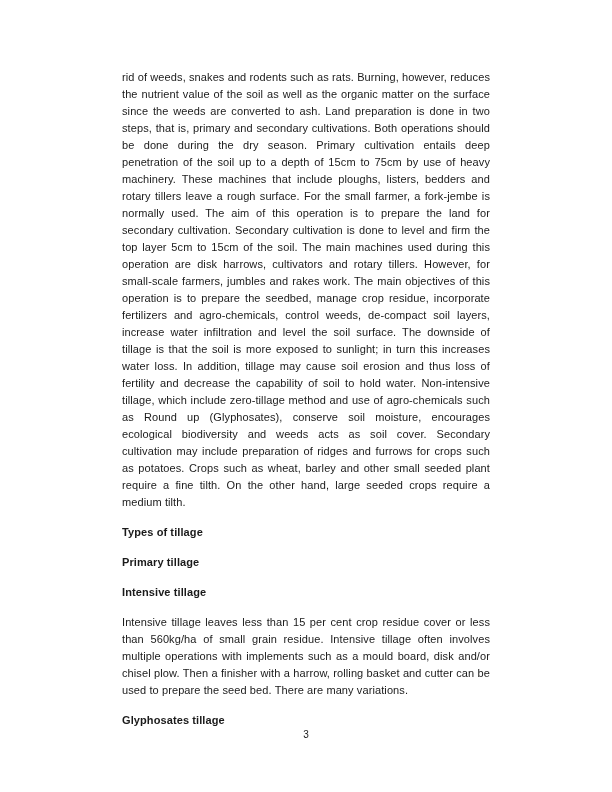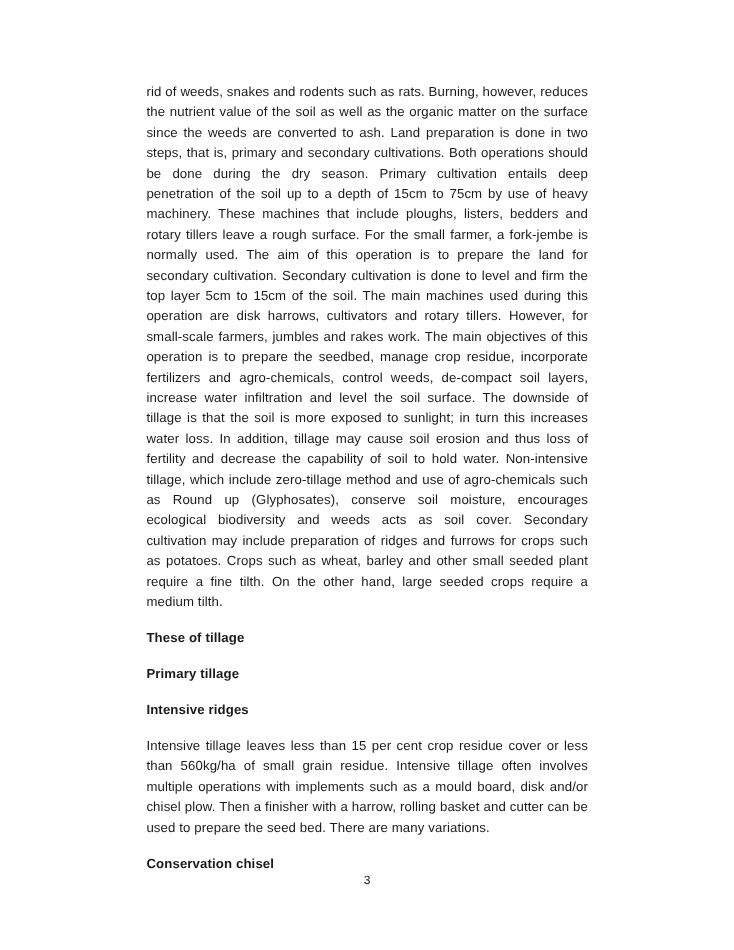--- a/index.html
+++ b/index.html
@@ -45,26 +45,26 @@
     color: #1a1a1a;
   }
 </style>
 </head>
 <body>
 
 <div class="page">
 
   <p>rid of weeds, snakes and rodents such as rats. Burning, however, reduces the nutrient value of the soil as well as the organic matter on the surface since the weeds are converted to ash. Land preparation is done in two steps, that is, primary and secondary cultivations. Both operations should be done during the dry season. Primary cultivation entails deep penetration of the soil up to a depth of 15cm to 75cm by use of heavy machinery. These machines that include ploughs, listers, bedders and rotary tillers leave a rough surface. For the small farmer, a fork-jembe is normally used. The aim of this operation is to prepare the land for secondary cultivation. Secondary cultivation is done to level and firm the top layer 5cm to 15cm of the soil. The main machines used during this operation are disk harrows, cultivators and rotary tillers. However, for small-scale farmers, jumbles and rakes work. The main objectives of this operation is to prepare the seedbed, manage crop residue, incorporate fertilizers and agro-chemicals, control weeds, de-compact soil layers, increase water infiltration and level the soil surface. The downside of tillage is that the soil is more exposed to sunlight; in turn this increases water loss. In addition, tillage may cause soil erosion and thus loss of fertility and decrease the capability of soil to hold water. Non-intensive tillage, which include zero-tillage method and use of agro-chemicals such as Round up (Glyphosates), conserve soil moisture, encourages ecological biodiversity and weeds acts as soil cover. Secondary cultivation may include preparation of ridges and furrows for crops such as potatoes. Crops such as wheat, barley and other small seeded plant require a fine tilth. On the other hand, large seeded crops require a medium tilth.</p>
 
-  <h2>These of tillage</h2>
+  <h2>Types of tillage</h2>
 
   <h3>Primary tillage</h3>
 
 
-  <h3>Intensive ridges</h3>
+  <h3>Intensive tillage</h3>
 
   <p>Intensive tillage leaves less than 15 per cent crop residue cover or less than 560kg/ha of small grain residue. Intensive tillage often involves multiple operations with implements such as a mould board, disk and/or chisel plow. Then a finisher with a harrow, rolling basket and cutter can be used to prepare the seed bed. There are many variations.</p>
 
-  <h3>Conservation chisel</h3>
+  <h3>Glyphosates tillage</h3>
 
   <div class="footer">3</div>
 
 </div>
 
 </body></html>

